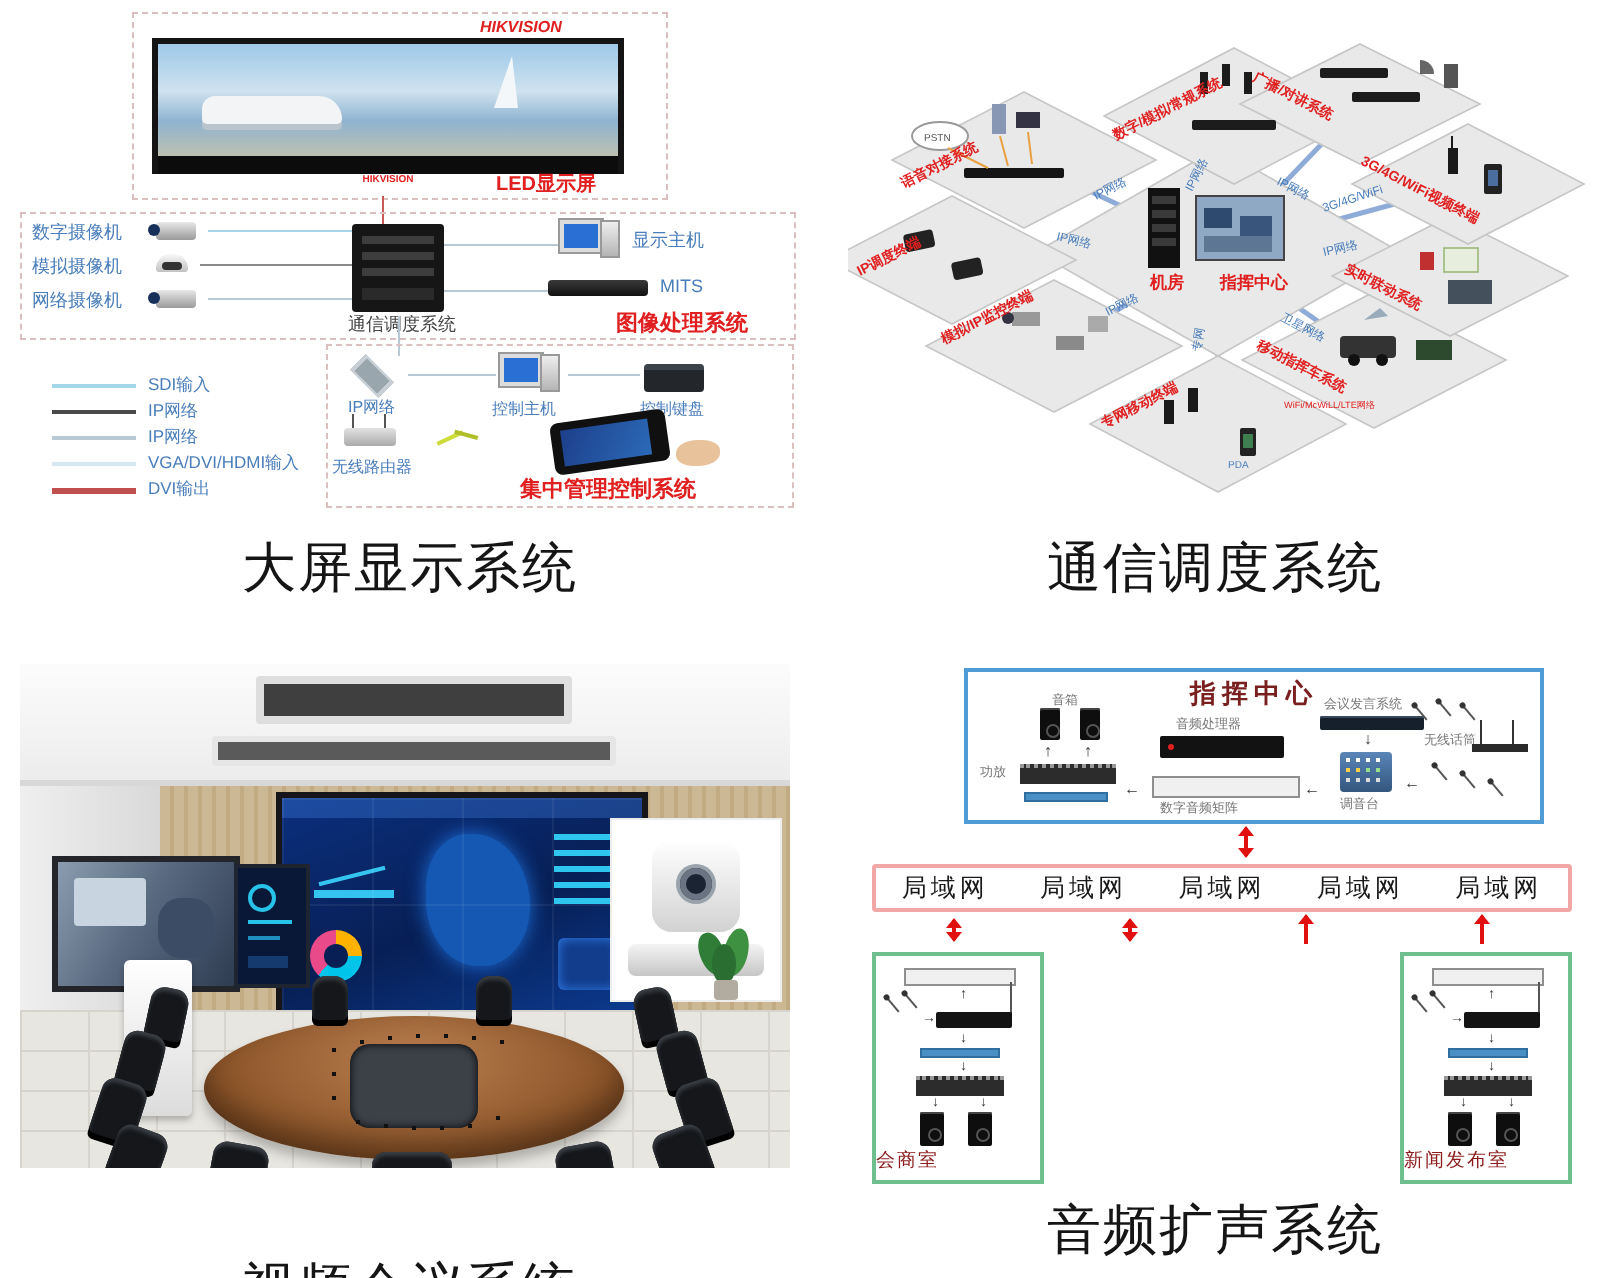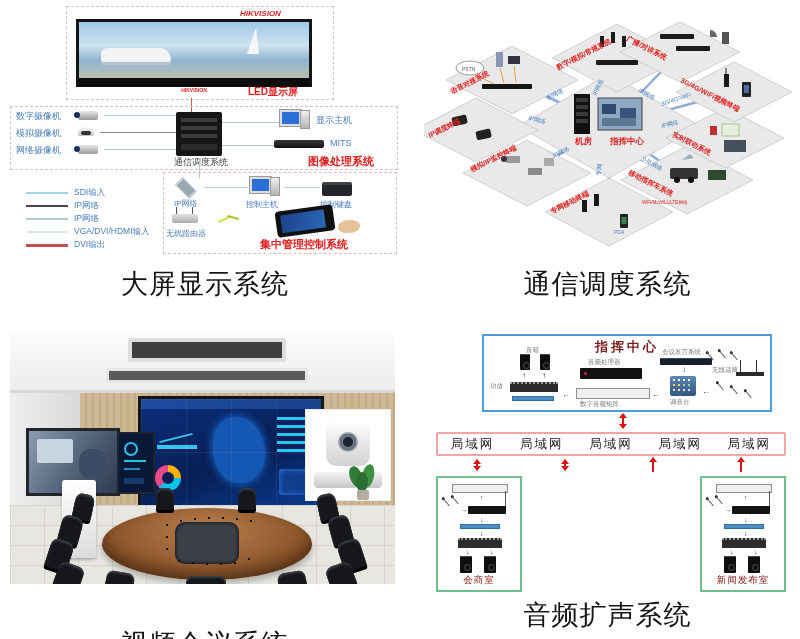--- a/index.html
+++ b/index.html
@@ -55,21 +55,21 @@
   .ant{position:absolute;width:1px;height:9px;background:#555;transform:rotate(-40deg);}
   .ant::before{content:"";position:absolute;top:-2px;left:-1px;width:3px;height:3px;border-radius:50%;background:#333;}
   .a-up::before{content:"\2191";} .a-dn::before{content:"\2193";} .a-lf::before{content:"\2190";} .a-rt::before{content:"\2192";}
   .arr{position:absolute;font-size:8px;color:#333;line-height:1;}
   .rarr{position:absolute;width:2px;background:#e01010;}
   .rarr.up::before{content:"";position:absolute;top:-5px;left:-3px;border:4px solid transparent;border-bottom:5px solid #e01010;}
   .rarr.dn::after{content:"";position:absolute;bottom:-5px;left:-3px;border:4px solid transparent;border-top:5px solid #e01010;}
   .lanbar{position:absolute;border:2px solid #f2a6a6;border-radius:2px;display:flex;align-items:center;justify-content:space-around;}
   .lanbar span{font-size:12.5px;color:#1a1a1a;letter-spacing:2px;font-family:"Liberation Serif","DejaVu Serif",serif;}
   .roombox{position:absolute;width:82px;height:112px;border:2px solid #6fbf8f;background:#fff;}
-  .roomname{position:absolute;left:0;right:0;bottom:3px;text-align:center;font-size:9.5px;color:#8b1a1a;letter-spacing:1px;font-family:"Liberation Serif","DejaVu Serif",serif;}
+  .roomname{position:absolute;left:0;right:0;bottom:3px;text-align:left;font-size:9.5px;color:#8b1a1a;letter-spacing:1px;font-family:"Liberation Serif","DejaVu Serif",serif;}
 </style>
 </head>
 <body>
 
 <div class="stage">
 
   <div class="abs" style="left:8px;top:6px;width:392px;height:252px;">
 
     <div class="dash" style="left:58px;top:0;width:266px;height:92px;"></div>
     <div class="redlabel" style="left:232px;top:3px;font-size:8px;font-style:italic;">HIKVISION</div>

